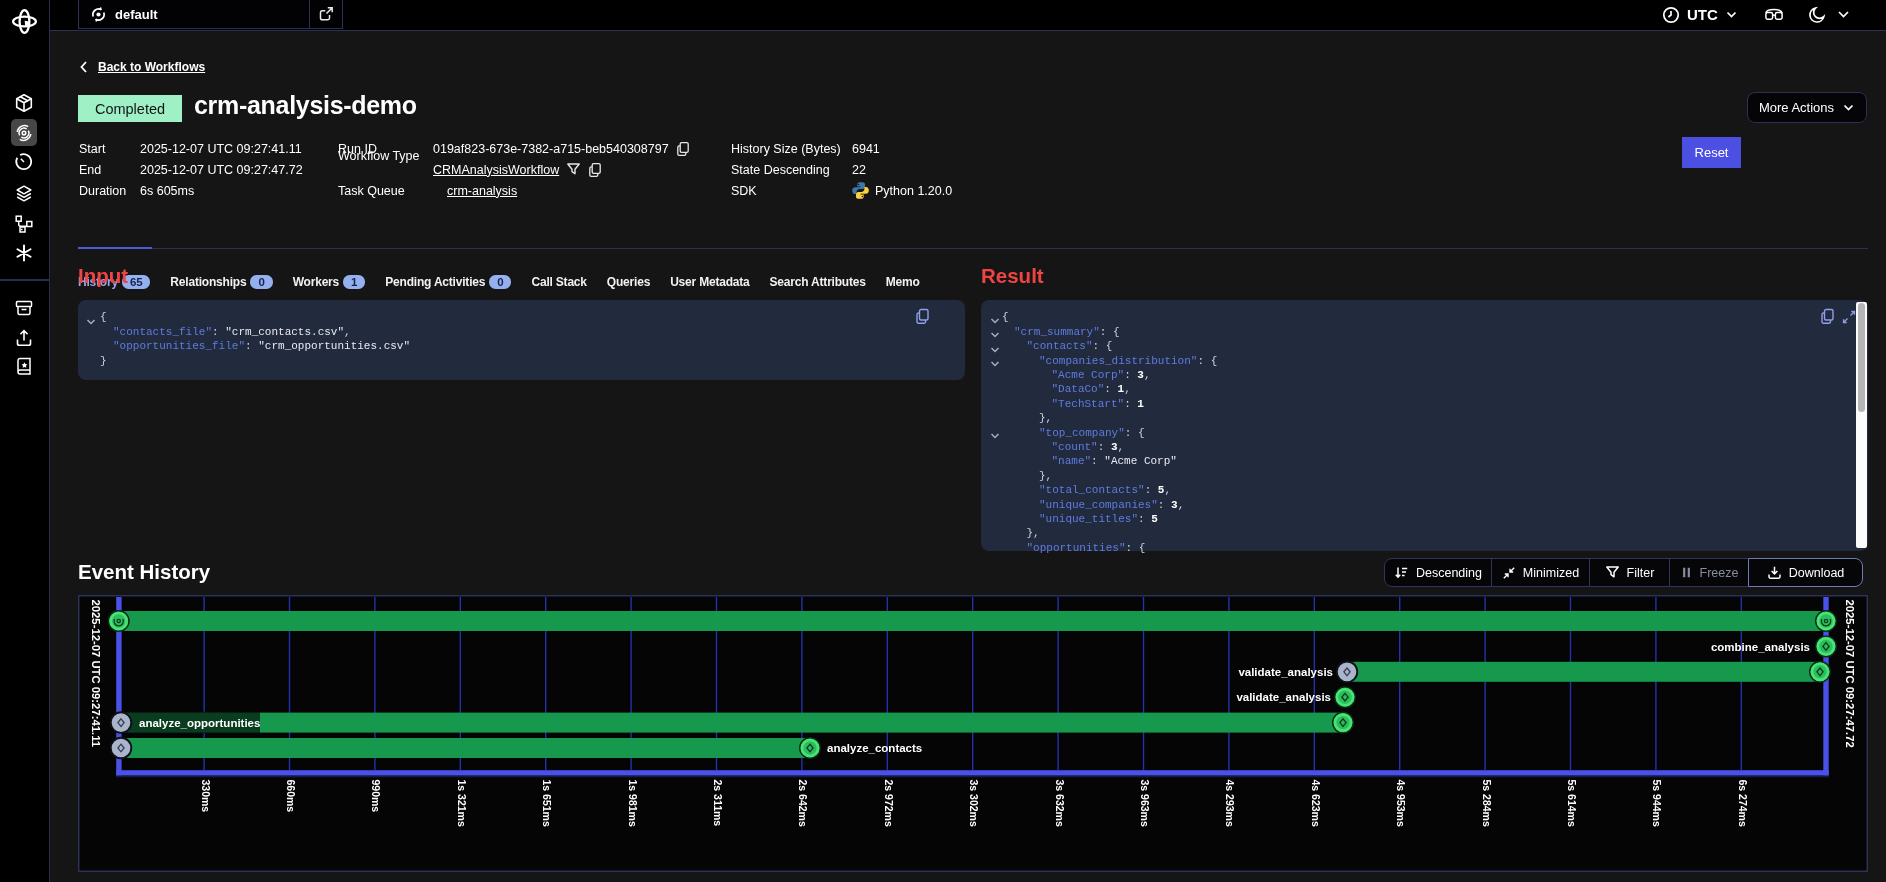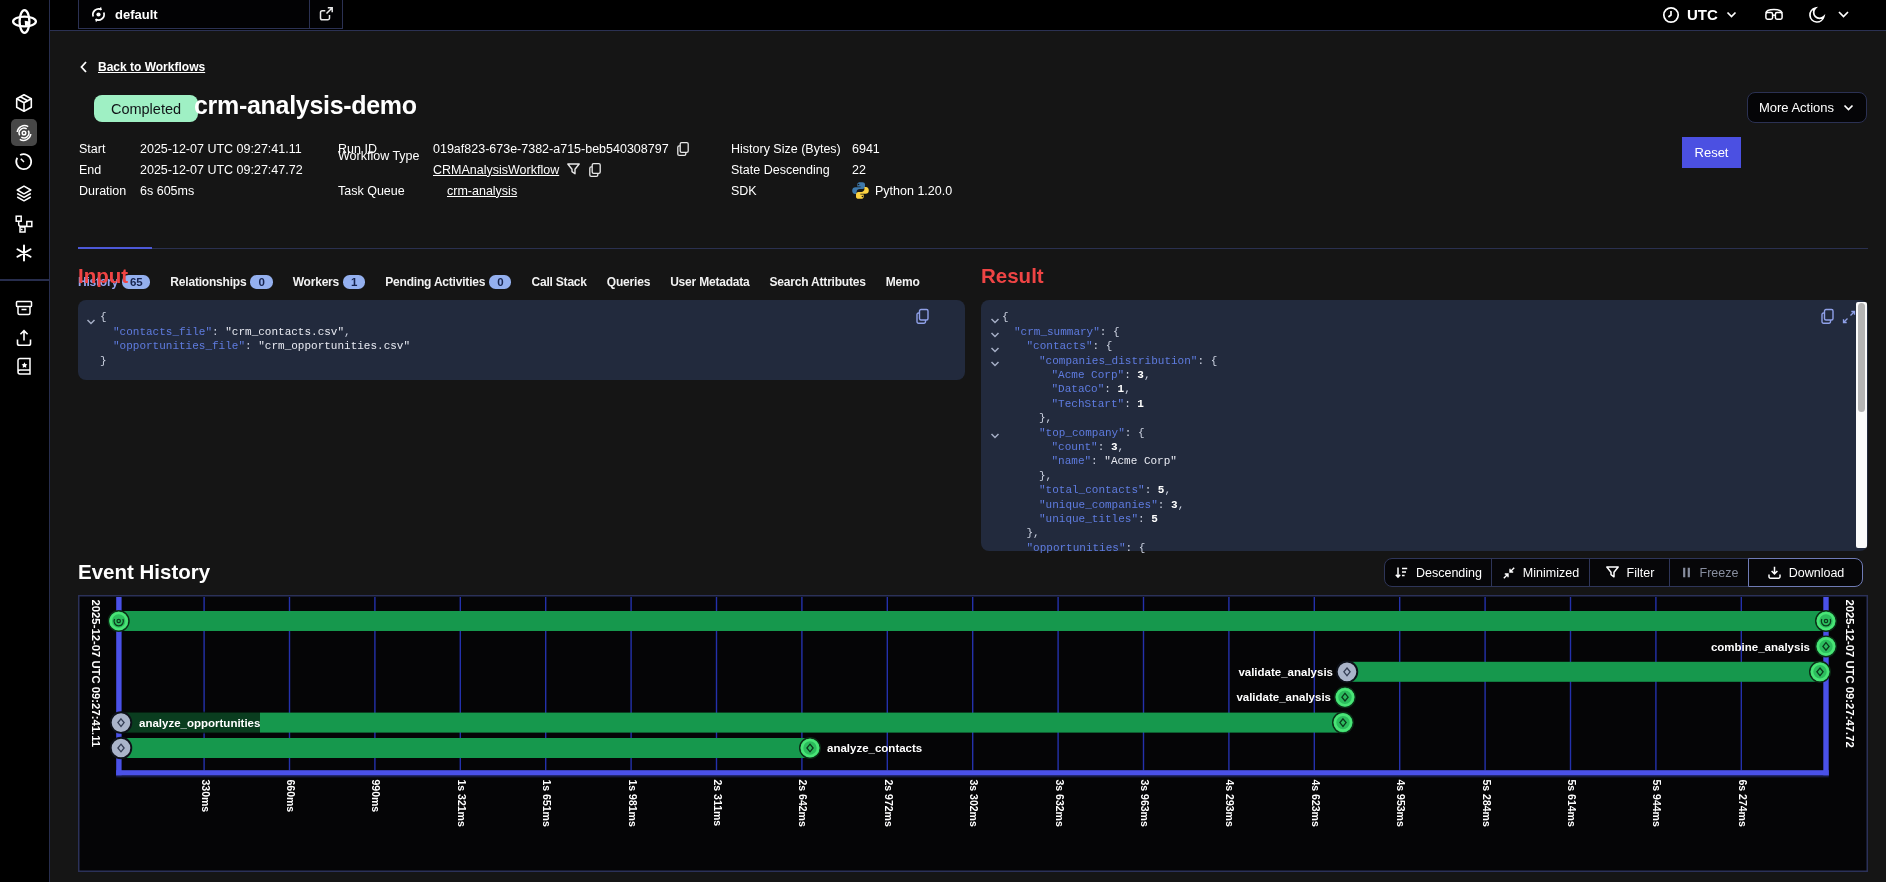--- a/index.html
+++ b/index.html
@@ -10,21 +10,21 @@
 #nav { position:absolute; left:0; top:0; width:1886px; height:31px; background:#000; }
 #nav .bline { position:absolute; left:50px; right:0; bottom:0; height:1.5px; background:#2b3153; }
 #sidebar { position:absolute; left:0; top:0; width:50px; height:882px; background:#000; border-right:1.5px solid #272d4d; z-index:5; }
 #nsbox { position:absolute; left:78px; top:0; width:232px; height:29px; border:1.5px solid #2b3153; border-top:none; display:flex; align-items:center; background:#020204; }
 #extbox { position:absolute; left:309.5px; top:0; width:33px; height:29px; border:1.5px solid #2b3153; border-top:none; border-left:none; display:flex; align-items:center; justify-content:center; background:#020204; }
 #nsbox .nstext { color:#fff; font-size:13px; font-weight:700; margin-left:7px; }
 .navright { position:absolute; top:0; height:29px; display:flex; align-items:center; color:#fff; }
 
 #backrow { position:absolute; left:78px; top:59px; height:16px; display:flex; align-items:center; color:#fff; }
 #backrow a { color:#fff; font-size:12px; font-weight:700; text-decoration:underline; }
-#badge { position:absolute; left:94px; top:95px; width:104px; height:27px; border-radius:8px; background:#9ff0c4; color:#101317; font-size:14.5px; font-weight:500; display:flex; align-items:center; justify-content:center; }
+#badge { position:absolute; left:78px; top:95px; width:104px; height:27px; border-radius:0; background:#9ff0c4; color:#101317; font-size:14.5px; font-weight:500; display:flex; align-items:center; justify-content:center; }
 #title { position:absolute; left:194px; top:91px; font-size:25px; font-weight:700; color:#fff; letter-spacing:-0.3px; }
 #resetbtn { position:absolute; left:1682px; top:92px; width:59px; height:31px; background:#4b50e2; border-radius:0; color:#fff; font-size:13px; font-weight:500; display:flex; align-items:center; justify-content:center;margin-top:45px; }
 #morebtn { position:absolute; left:1747px; top:92px; width:120px; height:31px; background:#050507; border:1.5px solid #2b3153; border-radius:8px; color:#fff; font-size:13px; font-weight:500; display:flex; align-items:center; justify-content:center; gap:8px; }
 
 .meta { position:absolute; font-size:12.5px; color:#fff; height:15px; display:flex; align-items:center; white-space:nowrap; }
 .meta .lbl { font-weight:500; }
 .meta a { color:#fff; text-decoration:underline; }
 
 #tabs { position:absolute; left:78px; top:222px; display:flex; align-items:center; gap:20px; height:24px; letter-spacing:-0.2px;margin-top:48px; }
 #tabs .tab { display:flex; align-items:center; gap:4px; font-size:12px; font-weight:700; color:#f2f2f2; }

